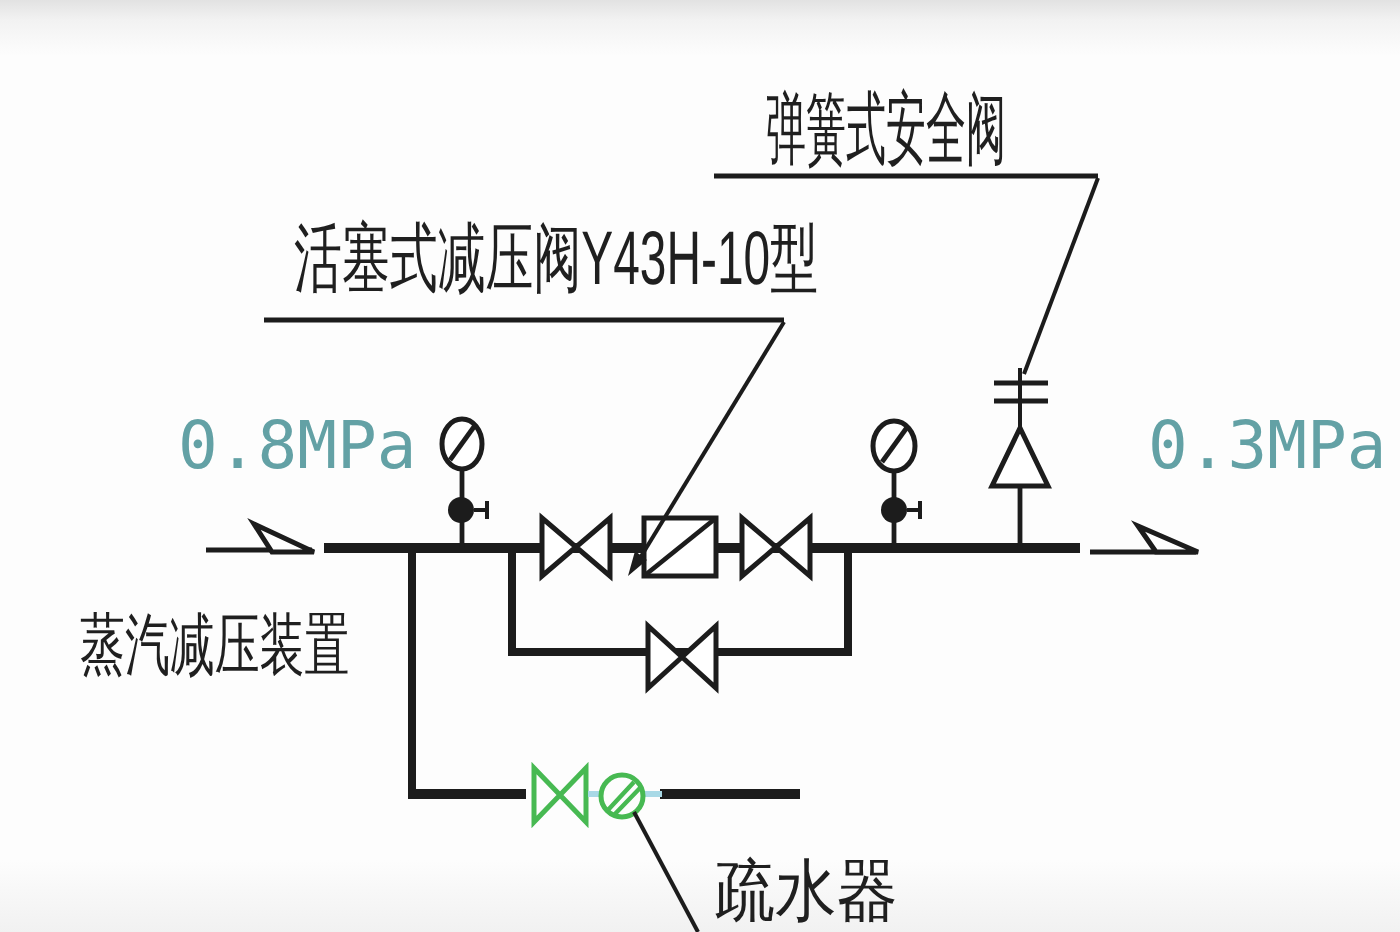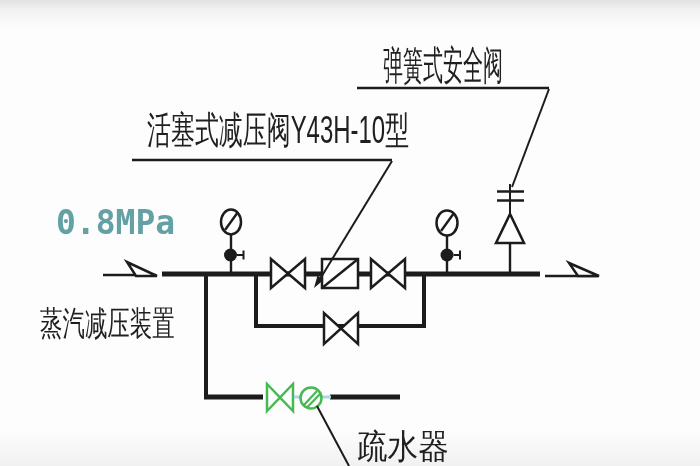--- a/index.html
+++ b/index.html
@@ -23,22 +23,22 @@
   .green     {stroke:var(--trap-green,#47b952);stroke-width:2.5;fill:none;stroke-linejoin:miter;}
   .green-thin{stroke:var(--trap-green,#47b952);stroke-width:2.2;fill:none;}
   .cyan      {stroke:var(--trap-connector,#a8d9e6);stroke-width:3;fill:none;}
   
   .lbl{position:absolute;color:#1f1f1f;white-space:nowrap;transform-origin:left top;line-height:1;}
   .lbl-reducing {left:147px;top:111px;font-size:38px;transform:scaleX(0.63);}
   .lbl-safety   {left:383px;top:45px;font-size:40px;transform:scaleX(0.50);}
   .lbl-device   {left:40px;top:306px;font-size:34px;transform:scaleX(0.66);}
   .lbl-trap     {left:357px;top:429px;font-size:34px;transform:scaleX(0.90);}
   .pressure{position:absolute;font-family:"DejaVu Sans Mono", monospace;
-            font-size:33px;line-height:1;font-weight:bold;
-            color:var(--pressure-text,#5d9ea3);white-space:nowrap;}
+            font-size:33px;line-height:1;font-weight:normal;
+            color:var(--pressure-text,#5d9ea3);white-space:nowrap;margin-left:33px;}
   .pressure-in {left:56px;top:206px;}
   .pressure-out{left:541px;top:206px;}
 </style>
 </head>
 <body>
 
 <div id="stage">
 
   <svg id="linework" width="700" height="466" viewBox="0 0 700 466">
 
@@ -125,13 +125,14 @@
   <div class="lbl lbl-reducing">活塞式减压阀Y43H-10型</div>
 
   <div class="lbl lbl-safety">弹簧式安全阀</div>
 
   <div class="lbl lbl-device">蒸汽减压装置</div>
 
   <div class="lbl lbl-trap">疏水器</div>
 
   <div class="pressure pressure-in">0.8MPa</div>
 
+  <div class="pressure pressure-out">0.3MPa</div>
 </div>
 
 </body></html>

